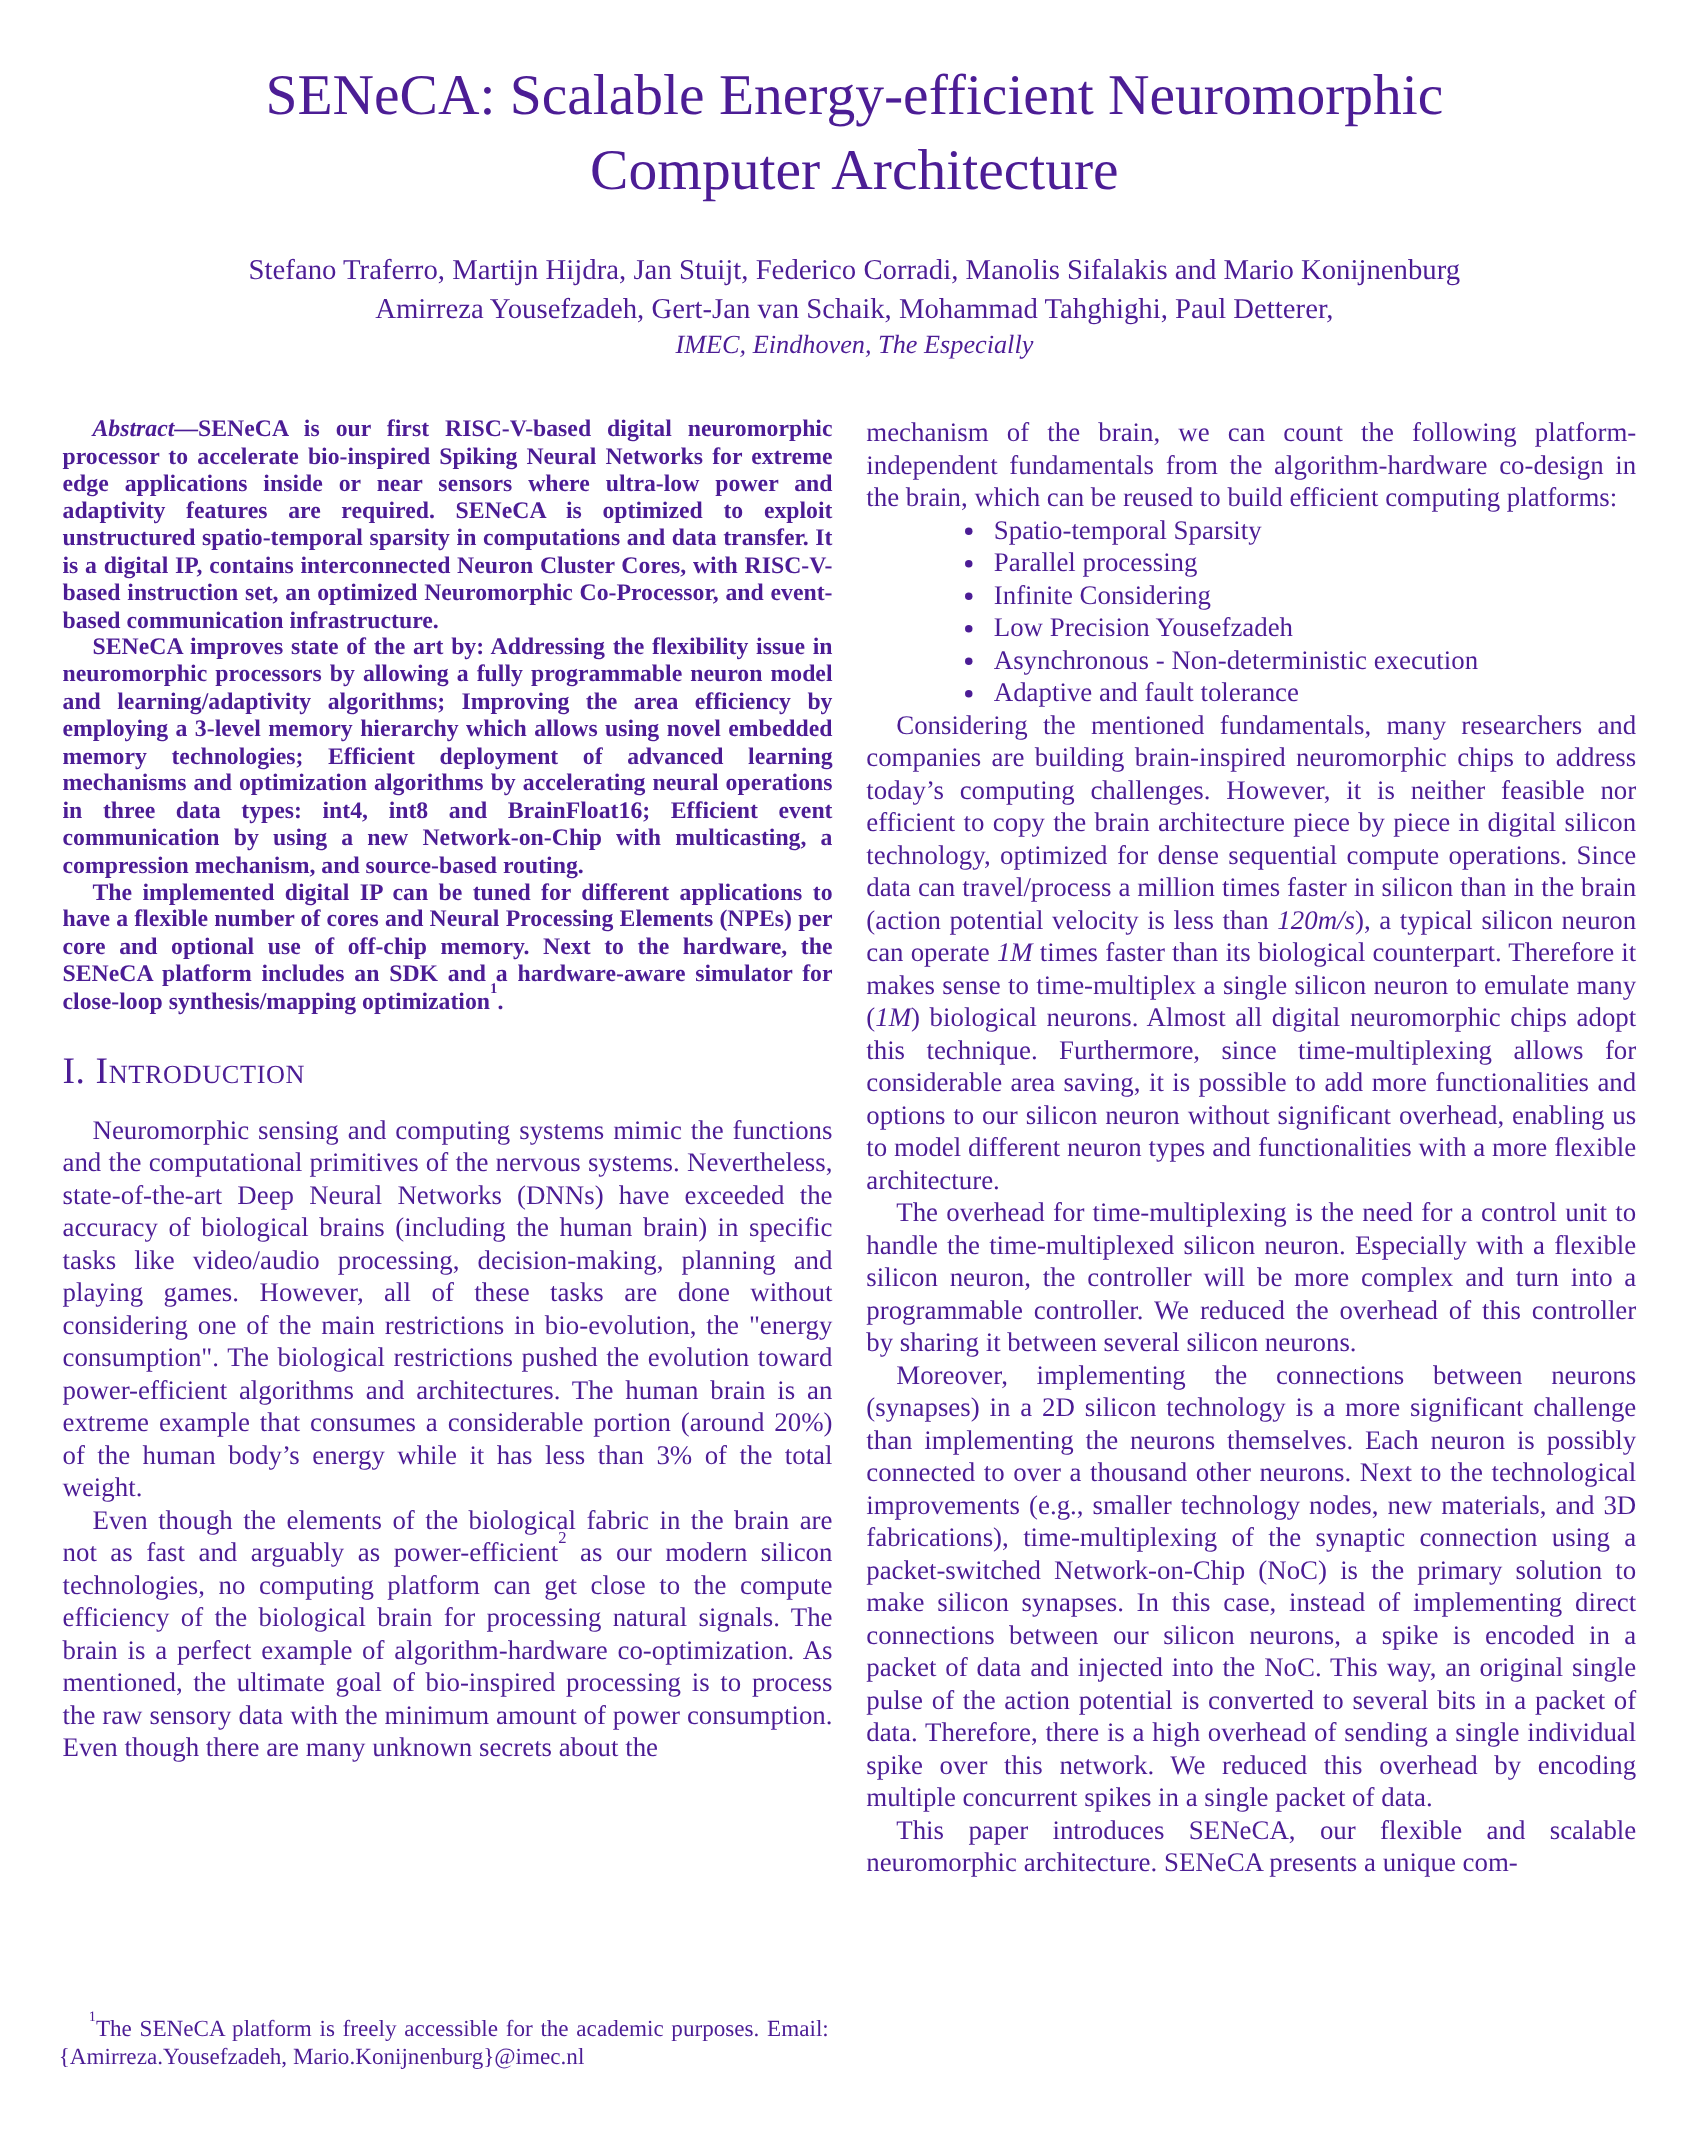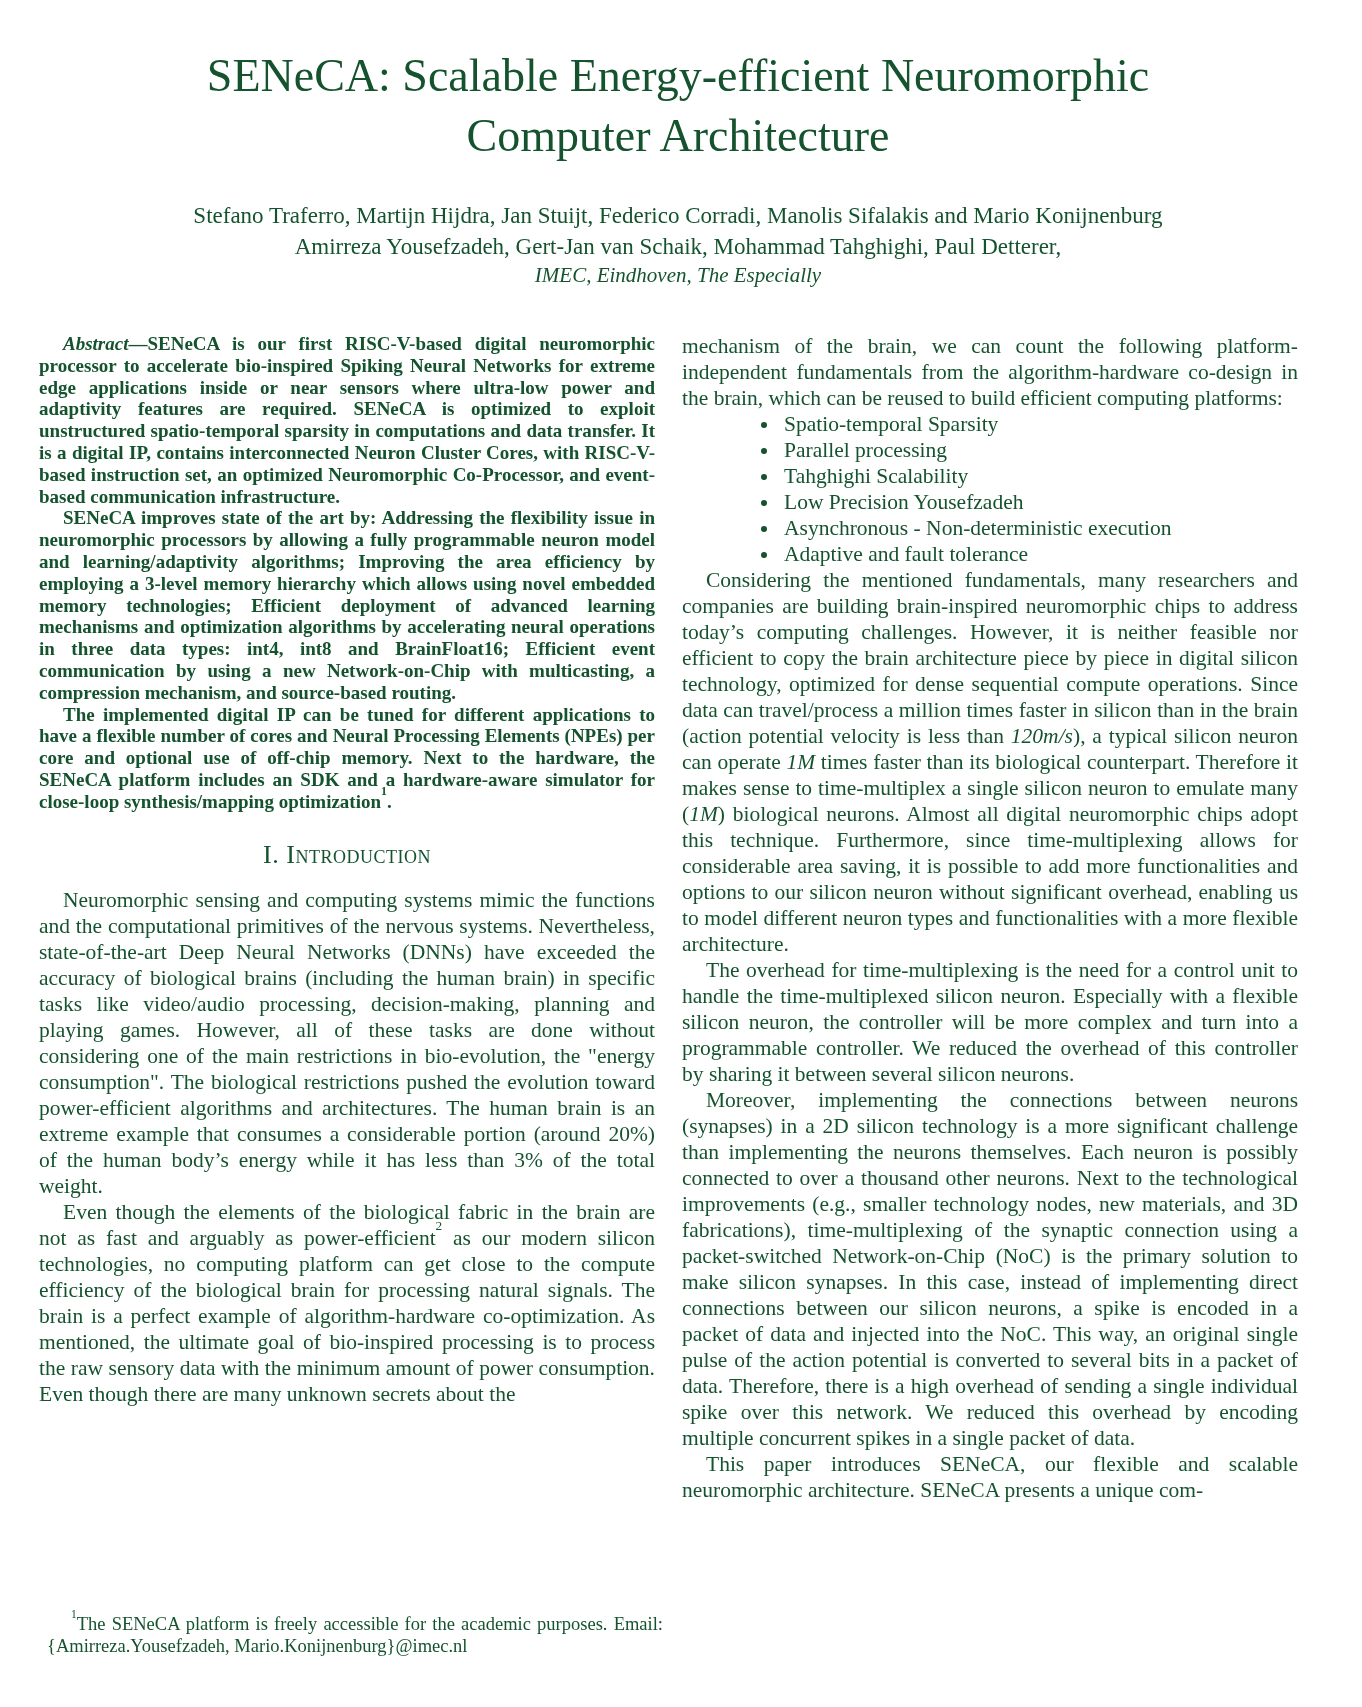--- a/index.html
+++ b/index.html
@@ -3,23 +3,23 @@
 <meta charset="utf-8">
 <style>
   * { margin: 0; padding: 0; box-sizing: border-box; }
   html, body { background: #ffffff; }
   .page {
     position: relative;
     width: 1362px;
     height: 1707px;
     margin: 0 auto;
     background: #ffffff;
-    color: #14532d;
+    color: #4c1d95;
     font-family: "Liberation Serif", "DejaVu Serif", serif;
-    padding: 40px 45px 0 39px;
+    padding: 40px 45px 0 50px;
     overflow: hidden;
   }
   .paper-title {
     font-size: 46px;
     line-height: 60px;
     font-weight: normal;
     text-align: center;
     margin-top: 6px;
   }
   .authors {
@@ -51,22 +51,21 @@
     font-weight: bold;
     font-size: 19px;
     line-height: 21.8px;
     text-align: justify;
     text-indent: 24px;
   }
   .abstract .abstract-label { font-style: italic; }
   h2.section-heading {
     font-weight: normal;
     font-variant: small-caps;
-    font-size: 26px;
-    text-align: center;
+    font-size: 30px;
     margin-top: 27px;
     margin-bottom: 17px;
     letter-spacing: 0.5px;
   }
   ul.bullet-list {
     list-style: disc;
     margin: 0;
     padding-left: 62px;
   }
   ul.bullet-list li {
@@ -125,21 +124,21 @@
       <p class="body-par">Neuromorphic sensing and computing systems mimic the functions and the computational primitives of the nervous systems. Nevertheless, state-of-the-art Deep Neural Networks (DNNs) have exceeded the accuracy of biological brains (including the human brain) in specific tasks like video/audio processing, decision-making, planning and playing games. However, all of these tasks are done without considering one of the main restrictions in bio-evolution, the "energy consumption". The biological restrictions pushed the evolution toward power-efficient algorithms and architectures. The human brain is an extreme example that consumes a considerable portion (around 20%) of the human body’s energy while it has less than 3% of the total weight.</p>
       <p class="body-par"><span>Even though the elements of the biological fabric in the brain are not as fast and arguably as power-efficient</span><sup class="inline-sup">2</sup><span> as our modern silicon technologies, no computing platform can get close to the compute efficiency of the biological brain for processing natural signals. The brain is a perfect example of algorithm-hardware co-optimization. As mentioned, the ultimate goal of bio-inspired processing is to process the raw sensory data with the minimum amount of power consumption. Even though there are many unknown secrets about the</span></p>
     </div>
 
     <div class="col">
       <p class="body-par no-indent">mechanism of the brain, we can count the following platform-independent fundamentals from the algorithm-hardware co-design in the brain, which can be reused to build efficient computing platforms:</p>
 
       <ul class="bullet-list">
         <li>Spatio-temporal Sparsity</li>
         <li>Parallel processing</li>
-        <li>Tahghighi Scalability</li>
+        <li>Infinite Considering</li>
         <li>Low Precision Yousefzadeh</li>
         <li>Asynchronous - Non-deterministic execution</li>
         <li>Adaptive and fault tolerance</li>
       </ul>
 
       <p class="body-par"><span>Considering the mentioned fundamentals, many researchers and companies are building brain-inspired neuromorphic chips to address today’s computing challenges. However, it is neither feasible nor efficient to copy the brain architecture piece by piece in digital silicon technology, optimized for dense sequential compute operations. Since data can travel/process a million times faster in silicon than in the brain (action potential velocity is less than </span><span class="math-var">120m/s</span><span>), a typical silicon neuron can operate </span><span class="math-var">1M</span><span> times faster than its biological counterpart. Therefore it makes sense to time-multiplex a single silicon neuron to emulate many (</span><span class="math-var">1M</span><span>) biological neurons. Almost all digital neuromorphic chips adopt this technique. Furthermore, since time-multiplexing allows for considerable area saving, it is possible to add more functionalities and options to our silicon neuron without significant overhead, enabling us to model different neuron types and functionalities with a more flexible architecture.</span></p>
 
       <p class="body-par">The overhead for time-multiplexing is the need for a control unit to handle the time-multiplexed silicon neuron. Especially with a flexible silicon neuron, the controller will be more complex and turn into a programmable controller. We reduced the overhead of this controller by sharing it between several silicon neurons.</p>
       <p class="body-par">Moreover, implementing the connections between neurons (synapses) in a 2D silicon technology is a more significant challenge than implementing the neurons themselves. Each neuron is possibly connected to over a thousand other neurons. Next to the technological improvements (e.g., smaller technology nodes, new materials, and 3D fabrications), time-multiplexing of the synaptic connection using a packet-switched Network-on-Chip (NoC) is the primary solution to make silicon synapses. In this case, instead of implementing direct connections between our silicon neurons, a spike is encoded in a packet of data and injected into the NoC. This way, an original single pulse of the action potential is converted to several bits in a packet of data. Therefore, there is a high overhead of sending a single individual spike over this network. We reduced this overhead by encoding multiple concurrent spikes in a single packet of data.</p>
       <p class="body-par">This paper introduces SENeCA, our flexible and scalable neuromorphic architecture. SENeCA presents a unique com-</p>

